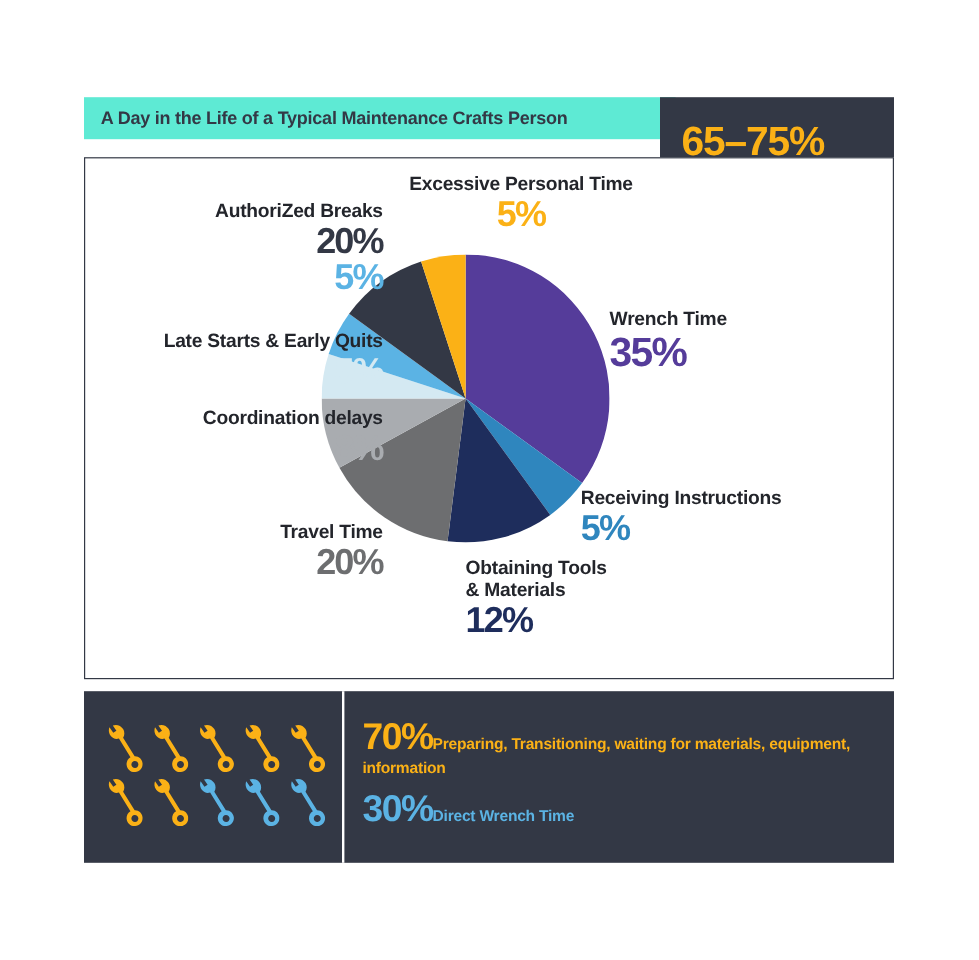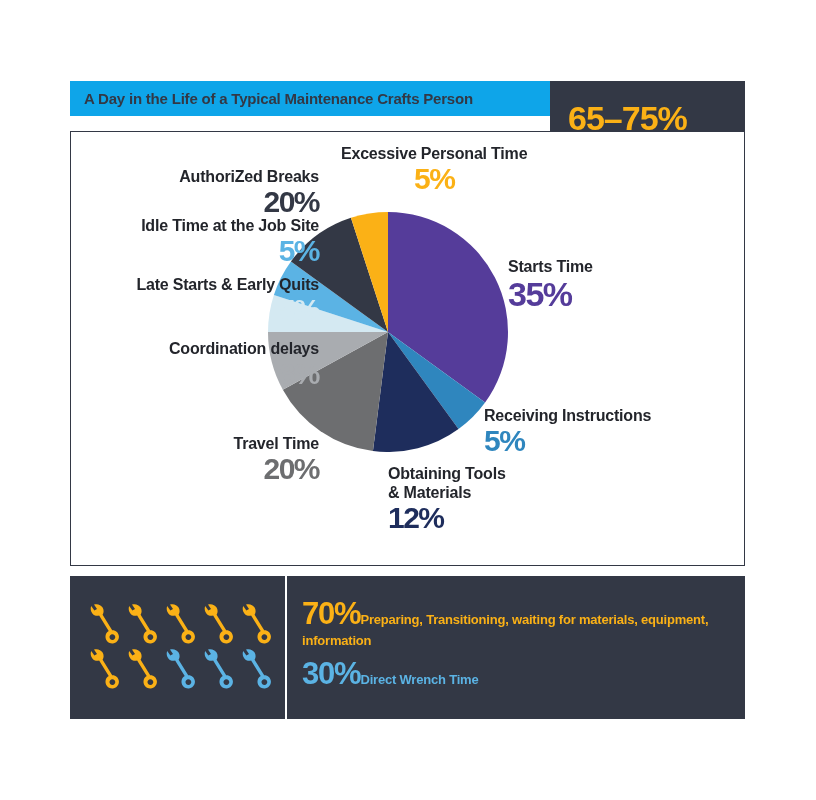--- a/index.html
+++ b/index.html
@@ -9,21 +9,21 @@
     font-family:"Liberation Sans", sans-serif;
     position:relative;
     overflow:hidden;
     -webkit-font-smoothing:antialiased;
   }
   .stage{position:absolute;left:0;top:0;width:816px;height:800px;}
 
   
   #title-bar{
     position:absolute;left:70px;top:81px;width:493px;height:35px;
-    background:#0ea5e9;
+    background:#5eead4;
     display:flex;align-items:center;
   }
   #title-bar .txt{
     font-size:15px;font-weight:bold;color:#333845;
     padding-left:14px;letter-spacing:-0.2px;white-space:nowrap;
   }
 
   
   #stat-panel{
     position:absolute;left:550px;top:81px;width:195px;height:159px;
@@ -149,21 +149,20 @@
     <div class="name">Excessive Personal Time</div>
     <div class="pct">5%</div>
   </div>
 
   <div class="callout left" id="cl-breaks">
     <div class="name">AuthoriZed Breaks</div>
     <div class="pct">20%</div>
   </div>
 
   <div class="callout left" id="cl-idle">
-    <div class="name">Idle Time at the Job Site</div>
     <div class="pct">5%</div>
   </div>
 
   <div class="callout left" id="cl-late">
     <div class="name">Late Starts &amp; Early Quits</div>
     <div class="pct">5%</div>
   </div>
 
   <div class="callout left" id="cl-coord">
     <div class="name">Coordination delays</div>
@@ -180,21 +179,21 @@
     <div class="name">&amp; Materials</div>
     <div class="pct">12%</div>
   </div>
 
   <div class="callout right" id="cl-receiving">
     <div class="name">Receiving Instructions</div>
     <div class="pct">5%</div>
   </div>
 
   <div class="callout right" id="cl-wrench">
-    <div class="name">Starts Time</div>
+    <div class="name">Wrench Time</div>
     <div class="pct">35%</div>
   </div>
 
   <div id="bottom-bar">
     <div id="wrench-panel">
       <div id="wrench-grid">
           <svg class="wr" viewBox="0 0 34 42">
             <path d="M6.2 2.0 L9.4 6.6 L12.0 5.0 L9.0 0.6 C12.2 -0.6 15.8 0.6 17.6 3.6 C19.0 5.9 18.9 8.6 17.6 10.7 L27.2 26.2 C30.6 26.0 33.6 28.7 33.9 32.2 C34.2 36.0 31.4 39.2 27.7 39.4 C24.0 39.7 20.8 36.9 20.5 33.2 C20.3 30.6 21.6 28.2 23.7 27.0 L14.1 11.5 C11.6 12.3 8.8 11.5 7.2 9.2 C5.3 6.6 5.5 3.9 6.2 2.0 Z M27.2 30.2 C25.6 30.3 24.4 31.7 24.5 33.3 C24.6 34.9 26.0 36.1 27.6 36.0 C29.2 35.9 30.4 34.5 30.3 32.9 C30.2 31.3 28.8 30.1 27.2 30.2 Z" fill="#FBB116"></path>
           </svg>
           <svg class="wr" viewBox="0 0 34 42">

